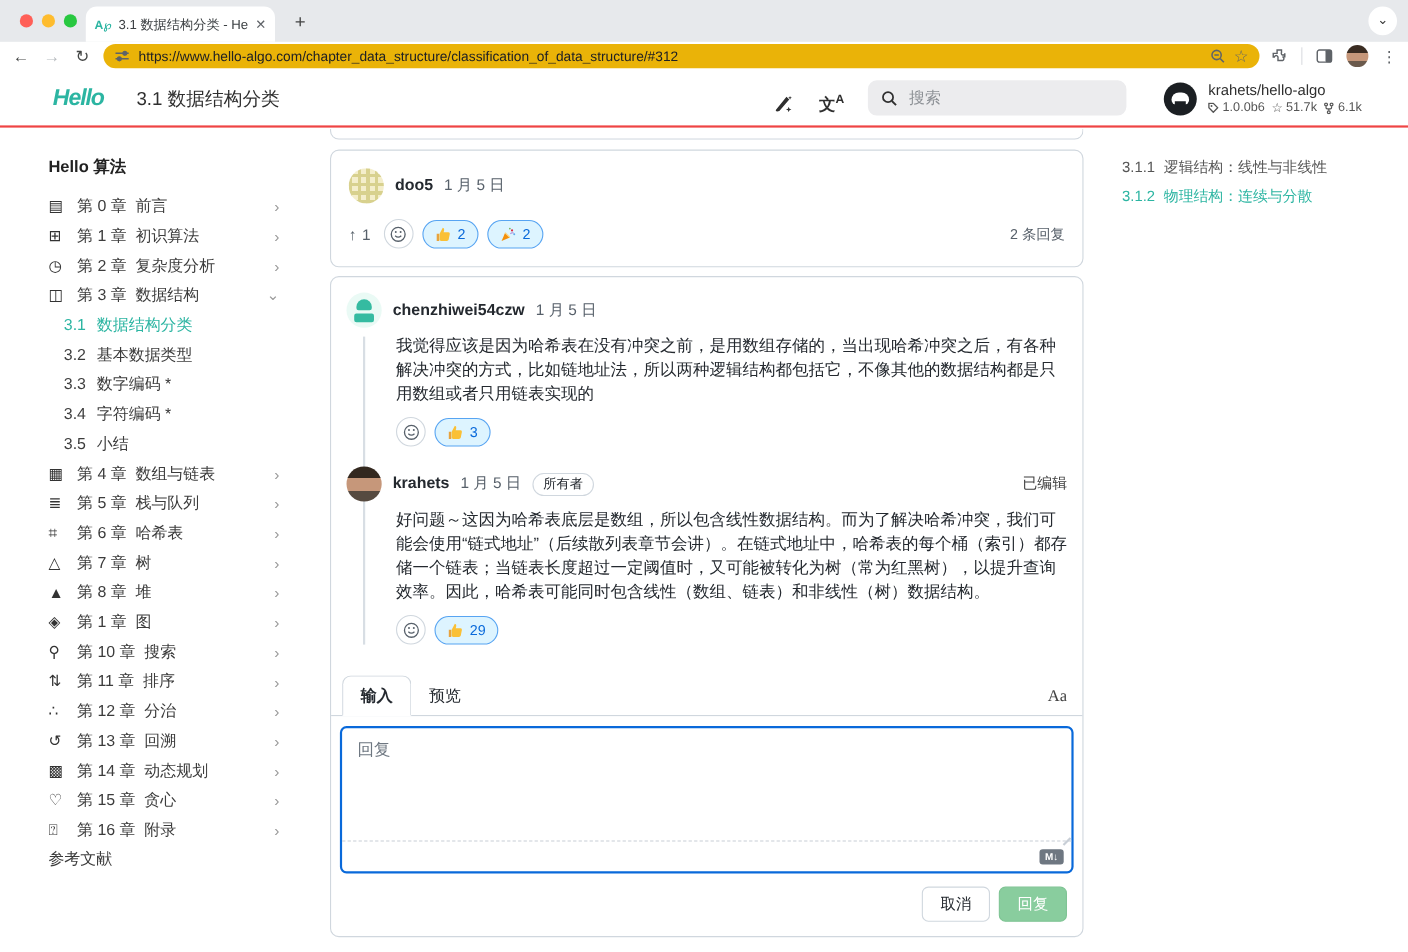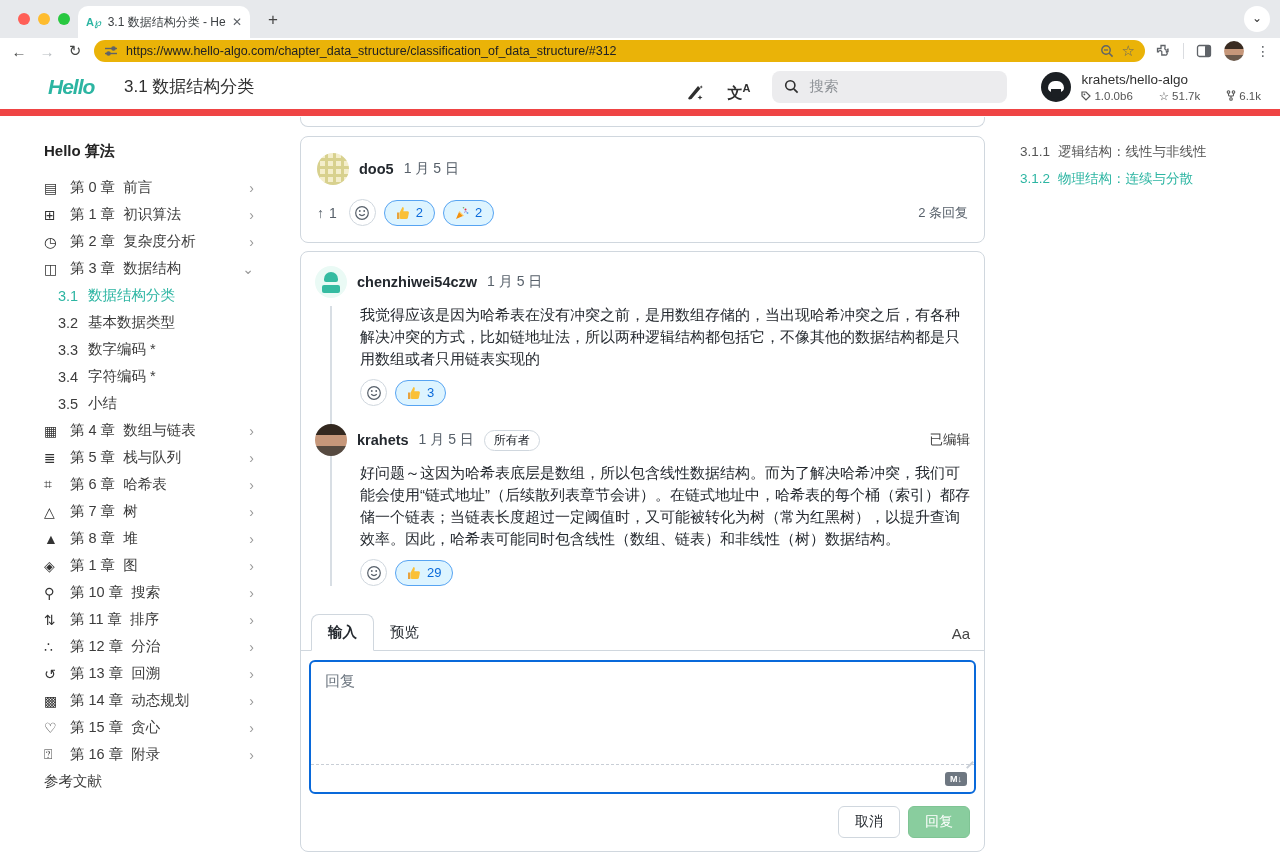--- a/index.html
+++ b/index.html
@@ -27,38 +27,38 @@
   .omnibox { flex:1; height:22px; background:#eab308; border-radius:12px; display:flex;
     align-items:center; padding:0 10px; gap:8px; }
   .omni-url { flex:1; font-size:12.5px; color:#202124; white-space:nowrap; overflow:hidden; }
   .omni-ic { display:flex; align-items:center; }
   .url-right { display:flex; align-items:center; gap:12px; }
   .divider-v { width:1px; height:16px; background:#dadce0; }
   .mini-avatar { width:20px; height:20px; border-radius:50%;
     background:linear-gradient(180deg,#3a2c22 0 38%,#c6977a 38% 72%,#6b5a4c 72%); }
 
   
-  .siteheader { height:52px; border-bottom:7px solid #ef4444; display:flex; align-items:center; padding:0 19px 0 48px; }
+  .siteheader { height:52px; border-bottom:2px solid #ef4444; display:flex; align-items:center; padding:0 42px 0 48px; }
   .logo { color:#2cb5a2; font-weight:bold; font-style:italic; font-size:21px; letter-spacing:-1px; width:76px; }
   .page-title { font-size:17px; color:#2f2f2f; }
   .hdr-right { margin-left:auto; display:flex; align-items:flex-end; gap:22px; }
   .hdr-ic { font-size:17px; color:#2f2f2f; }
   .translate-ic { font-size:15px; font-weight:bold; color:#2f2f2f; }
   .translate-ic sup { font-size:11px; }
   .searchbox { width:235px; height:32px; background:#ececee; border-radius:8px; display:flex;
     align-items:center; padding:0 12px; gap:10px; }
   .searchbox .ph { color:#8d9196; font-size:14.5px; }
   .repo { display:flex; align-items:center; gap:10px; margin-left:12px; }
   .octocat { width:30px; height:30px; border-radius:50%; background:#1b1f23; position:relative; }
   .octocat::after { content:""; position:absolute; left:7px; top:9px; width:16px; height:11px;
     background:#fff; border-radius:8px 8px 5px 5px; }
   .octocat::before { content:""; position:absolute; left:10px; top:17px; width:10px; height:9px;
     background:#1b1f23; z-index:1; border-radius:0 0 4px 4px; }
   .repo-name { font-size:13.5px; color:#2f2f2f; }
-  .repo-stats { font-size:11.5px; color:#555; display:flex; gap:26px; margin-top:2px; }
+  .repo-stats { font-size:11.5px; color:#555; display:flex; gap:6px; margin-top:2px; }
   .repo-stats .stat { display:flex; gap:3px; align-items:center; }
 
   
   .page { position:relative; height:747px; }
   .sidebar { position:absolute; left:44px; top:26px; width:210px; font-size:14.5px; color:#3c3c3c; }
   .sb-title { font-weight:bold; font-size:15px; color:#222; margin-bottom:13px; }
   .sb-row { display:flex; align-items:center; height:27px; }
   .sb-ic { width:26px; font-size:14px; color:#333; }
   .sb-label { flex:1; white-space:nowrap; }
   .sb-num { margin-right:8px; }
@@ -107,21 +107,21 @@
   .r-content { margin-left:45px; }
   .reply .c-body { margin-top:6px; }
   .reply .c-foot { margin-top:9px; }
 
   
   .tabbar { display:flex; align-items:flex-end; border-bottom:1px solid #d0d7de;
     padding:6px 14px 0 10px; margin-top:14px; }
   .tab-item { font-size:14.5px; padding:8px 16px; }
   .tab-item.active { background:#fff; border:1px solid #d0d7de; border-bottom:1px solid #fff;
     border-radius:8px 8px 0 0; margin-bottom:-1px; font-weight:bold; }
-  .fmt { margin-left:auto; font-size:15px; color:#444; padding-bottom:8px; }
+  .fmt { margin-left:auto; font-size:15px; color:#444; padding-bottom:8px;font-family:Liberation Serif, serif; }
   .editor { position:relative; margin:9px 8px 0; height:134px; border:2px solid #0969da;
     border-radius:6px; background:#fff; }
   .editor textarea { width:100%; height:100px; border:none; outline:none; resize:none;
     font:15px "Liberation Sans","DejaVu Sans",sans-serif; color:#24292f; padding:10px 14px;
     background:transparent; }
   .editor textarea::placeholder { color:#6e7781; }
   .ed-foot { position:absolute; left:0; right:0; bottom:0; height:28px;
     border-top:1px dashed #c8ced6; }
   .md-ic { position:absolute; right:7px; bottom:6px; width:22px; height:14px; background:#6e7781;
     border-radius:3px; color:#fff; font-size:9px; font-weight:bold; text-align:center; line-height:14px; }

